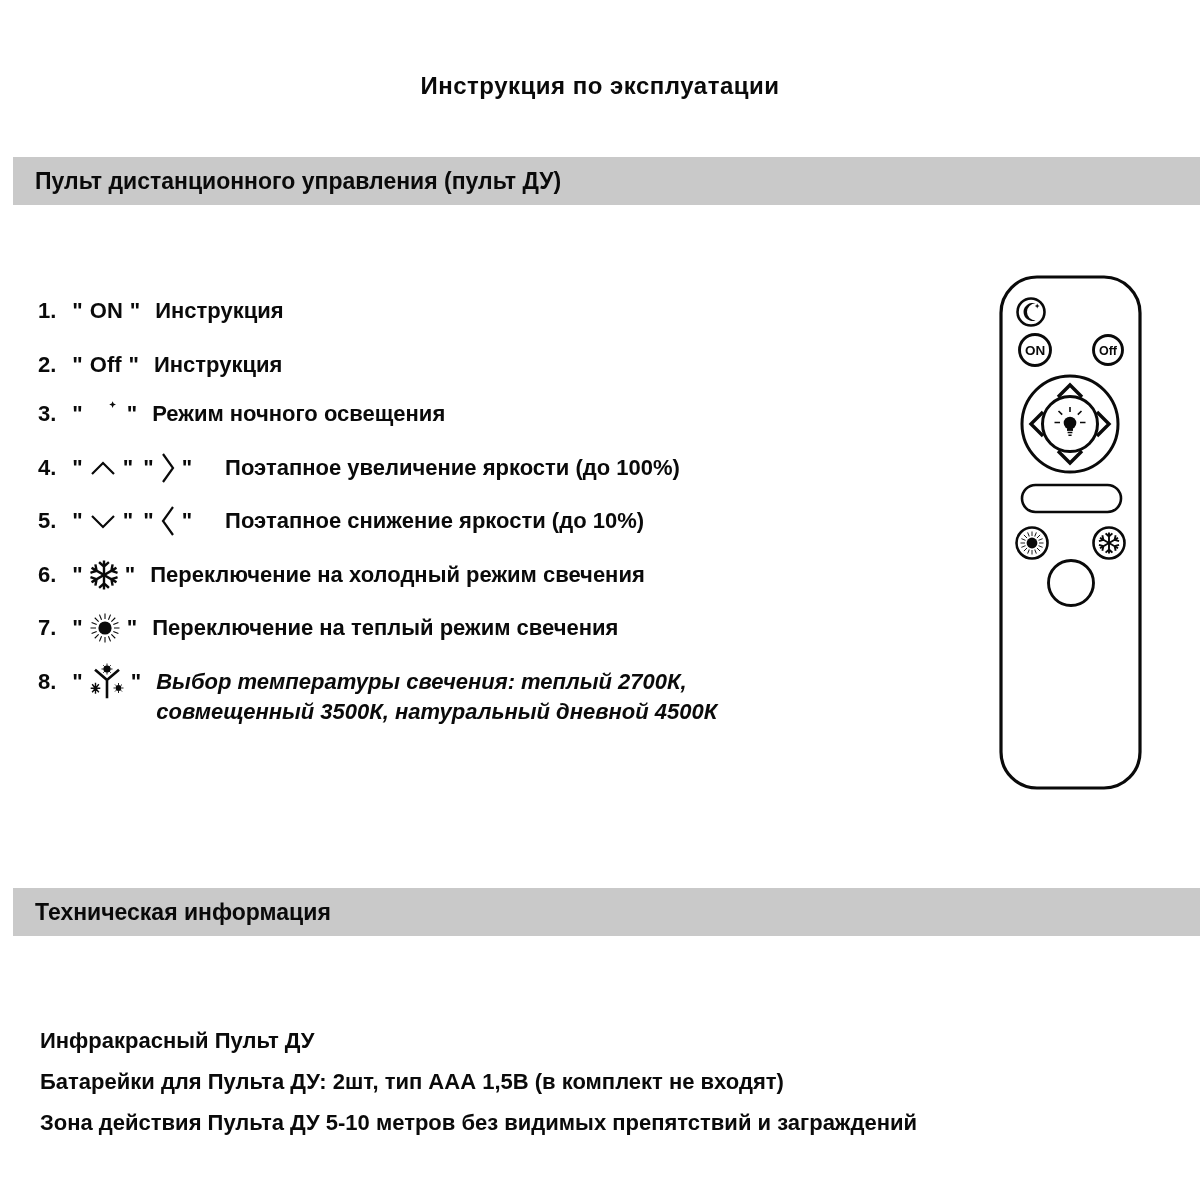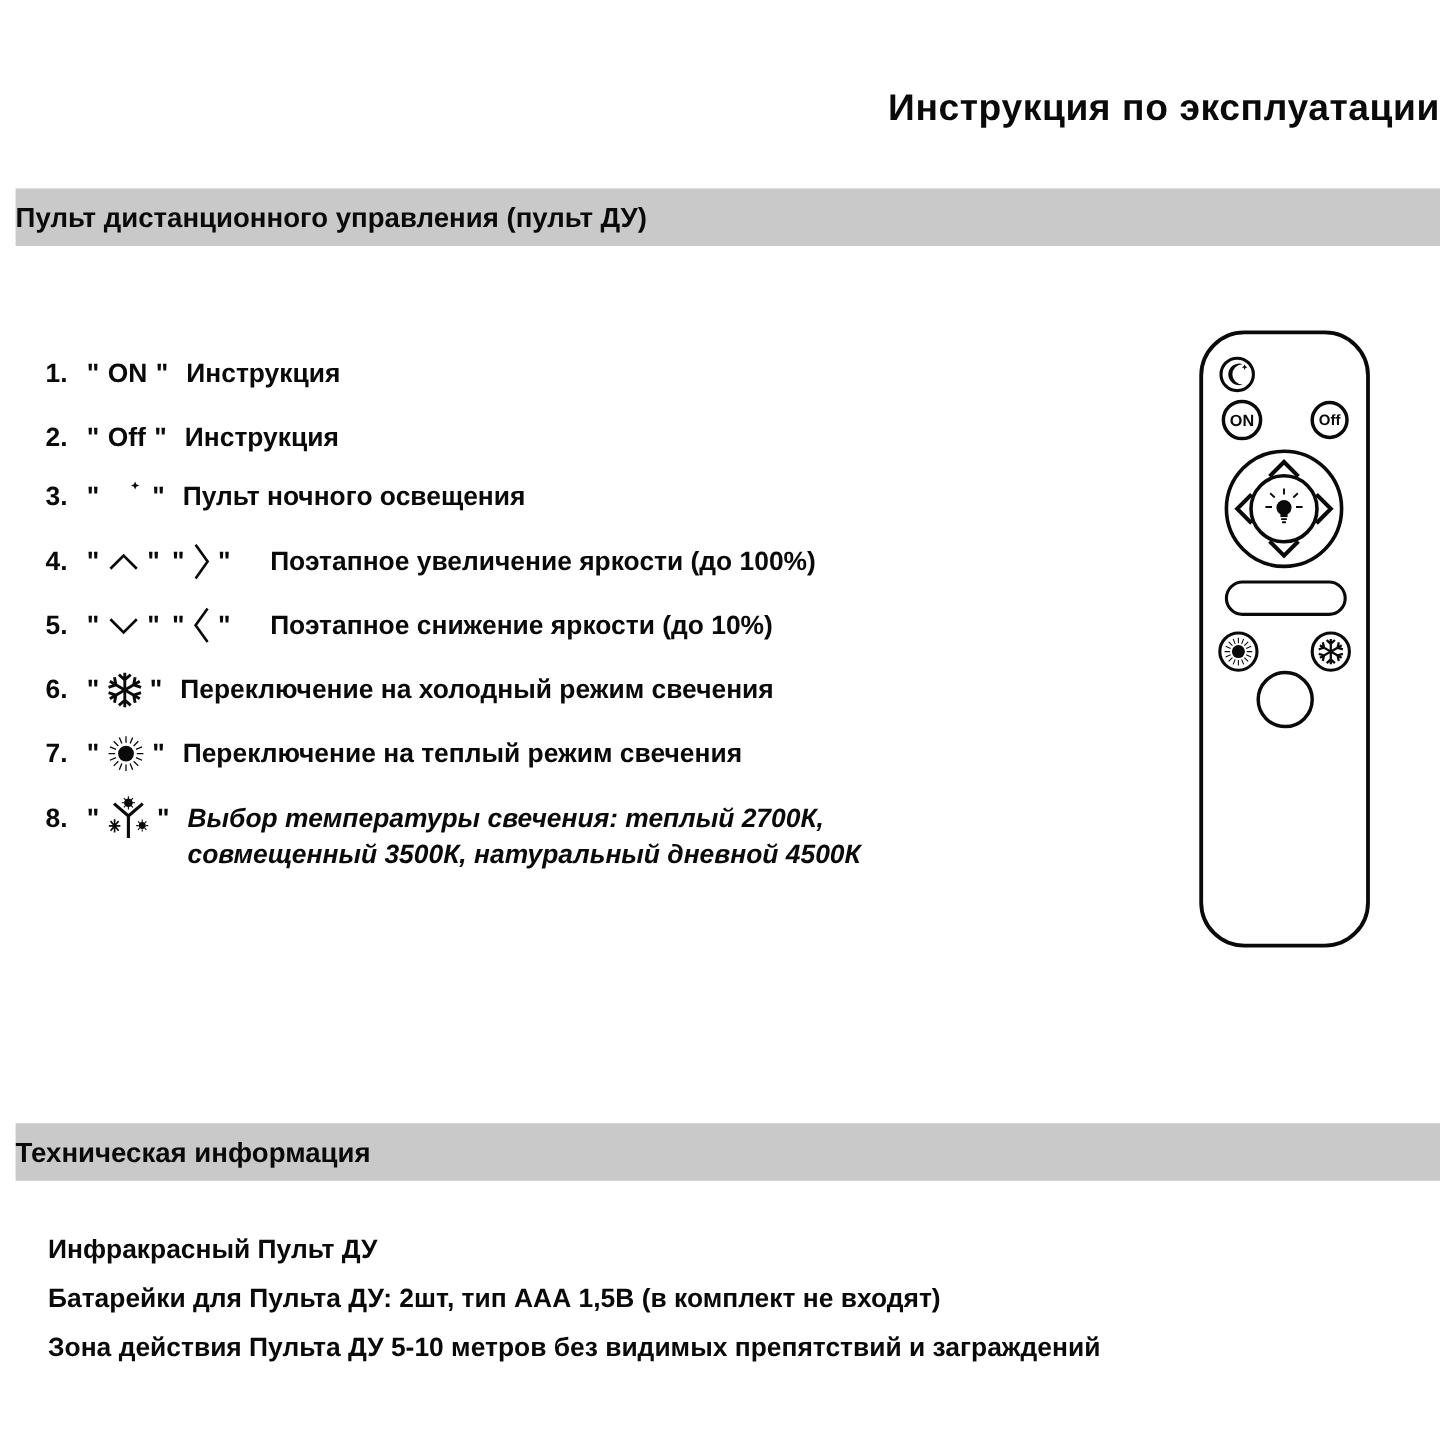--- a/index.html
+++ b/index.html
@@ -8,30 +8,31 @@
     width: 1200px; height: 1200px;
     background: #ffffff;
     font-family: "Liberation Sans", sans-serif;
     font-weight: bold;
     color: #0a0a0a;
     position: relative;
     overflow: hidden;
   }
   .page-title {
     position: absolute; top: 72px; left: 0; width: 100%;
-    text-align: right; font-size: 31px; letter-spacing: 0.5px;
+    text-align: center; font-size: 24px; letter-spacing: 0.5px;
   }
   .section-bar {
     position: absolute; left: 13px; width: 1187px; height: 48px;
     background: #c9c9c9;
     display: flex; align-items: center;
+    padding-left: 22px;
     font-size: 23px;
   }
   .bar-remote { top: 157px; }
-  .bar-tech   { top: 936px; }
+  .bar-tech   { top: 888px; }
   .row {
     position: absolute; left: 38px;
     display: flex; align-items: center;
     font-size: 22px; white-space: nowrap;
   }
   .row.centered { transform: translateY(-50%); }
   .num { margin-right: 11px; }
   .q { margin: 0 5px; }
   .key { margin: 0 2px; }
   .label { margin-left: 10px; }
@@ -74,21 +75,21 @@
 <div class="row centered" style="top:414px">
   <span class="num">3.</span>
   <span class="q">"</span>
   <span class="icon">
     <svg width="34" height="34" viewBox="0 0 34 34">
       <path d="M22 4 A 12.4 12.4 0 1 0 22 30 A 9.6 9.6 0 1 1 22 4 Z" fill="#0a0a0a"></path>
       <path d="M24.6 4.2 L25.6 6.6 L28 7.6 L25.6 8.6 L24.6 11 L23.6 8.6 L21.2 7.6 L23.6 6.6 Z" fill="#0a0a0a"></path>
     </svg>
   </span>
   <span class="q">"</span>
-  <span class="label">Пульт ночного освещения</span>
+  <span class="label">Режим ночного освещения</span>
 </div>
 
 <div class="row centered" style="top:468px">
   <span class="num">4.</span>
   <span class="q">"</span>
   <span class="icon">
     <svg width="30" height="20" viewBox="0 0 30 20">
         <polyline points="4,16 15,5 26,16" class="ic-stroke" stroke-width="2.2"></polyline>
       </svg>
   </span>

